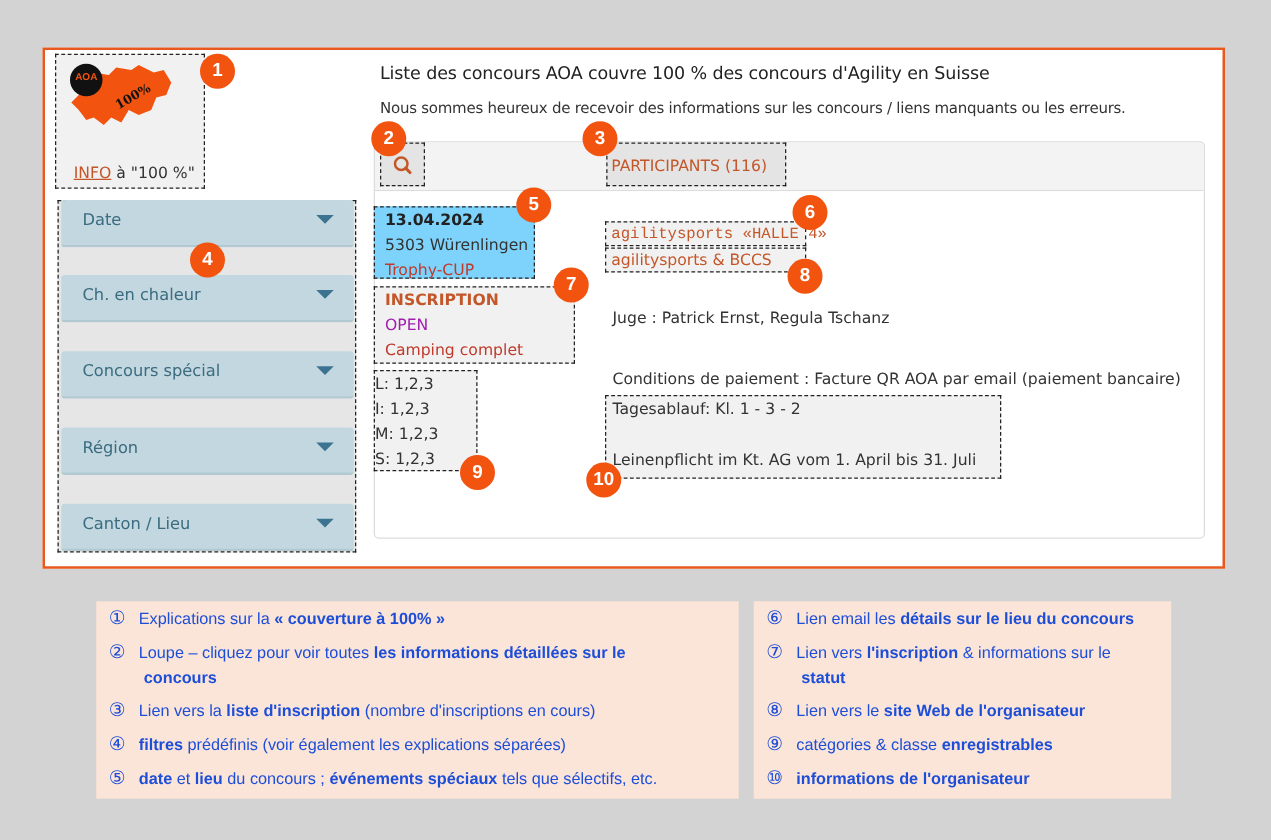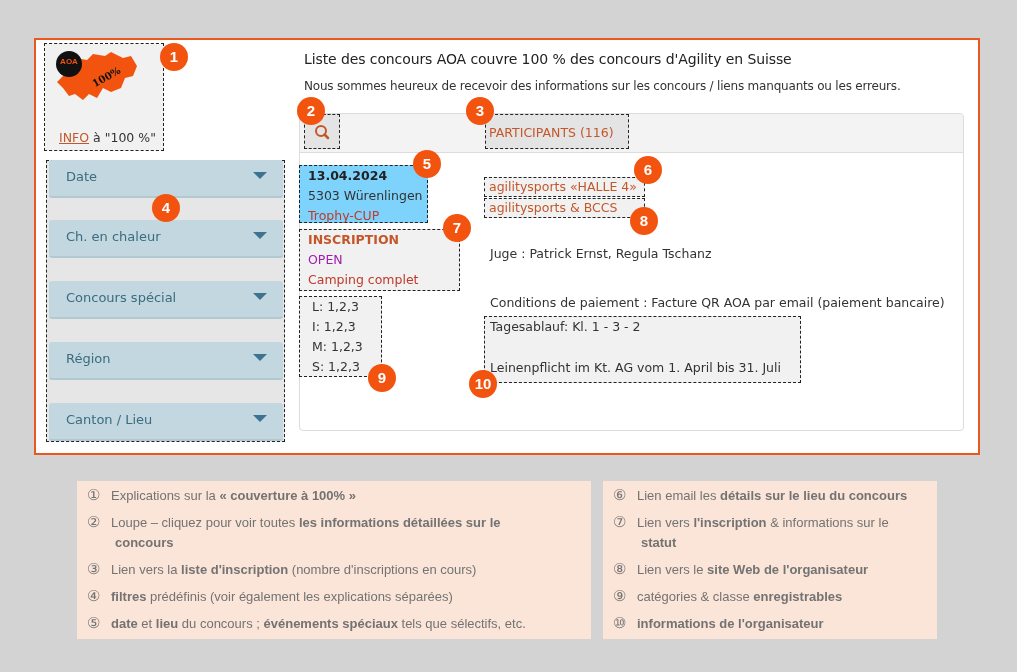--- a/index.html
+++ b/index.html
@@ -38,32 +38,32 @@
   .info-box { position: absolute; left: 299px; top: 165px; width: 129px; height: 58px; background: #7dd3fc; font-size: 12.5px; line-height: 20px; padding-left: 8px; }
   .info-box .date { font-weight: bold; color: #222; }
   .info-box .place { color: #333; }
   .info-box .special { color: #c0392b; }
 
   .status-box { position: absolute; left: 299px; top: 229px; width: 161px; height: 62px; background: #f1f1f1; font-size: 12.5px; line-height: 20px; padding-left: 8px; }
   .status-box .insc { color: #c4572a; font-weight: bold; cursor: pointer; }
   .status-box .open { color: #a21caf; }
   .status-box .camp { color: #c0392b; }
 
-  .cat-box { position: absolute; left: 299px; top: 296px; width: 83px; height: 81px; background: #f1f1f1; font-size: 12.5px; line-height: 20px; padding-left: 12px; color: #333; }
+  .cat-box { position: absolute; left: 299px; top: 296px; width: 83px; height: 81px; background: #f1f1f1; font-size: 12.5px; line-height: 20px; padding-left: 0; color: #333; }
 
   .link { position: absolute; left: 484px; height: 20px; background: #f1f1f1; color: #c4572a; font-size: 12.5px; line-height: 18px; padding-left: 4px; white-space: nowrap; cursor: pointer; }
-  .link1 { top: 177px; width: 161px; }
+  .link1 { top: 177px; width: 161px; font-family: Liberation Mono, monospace; }
   .link2 { top: 198px; width: 161px; }
 
   .plain { position: absolute; left: 490px; font-size: 12.5px; color: #333; white-space: nowrap; }
   .org-box { position: absolute; left: 484px; top: 316px; width: 317px; height: 67px; background: #f1f1f1; font-size: 12.5px; color: #333; padding-left: 5px; }
   .org-box div { position: absolute; left: 5px; white-space: nowrap; }
 
   
-  .legend { position: absolute; background: #fbe4d8; font-family: "Liberation Sans", sans-serif; font-size: 13px; color: #737373; }
+  .legend { position: absolute; background: #fbe4d8; font-family: "Liberation Sans", sans-serif; font-size: 13px; color: #1d4ed8; }
   .legend-left { left: 77px; top: 481px; width: 514px; height: 158px; }
   .legend-right { left: 603px; top: 481px; width: 334px; height: 158px; }
   .li { position: absolute; left: 10px; white-space: nowrap; line-height: 20px; }
   .li .num { display: inline-block; width: 24px; font-size: 15px; }
   .li b { font-weight: bold; }
   .li .cont { padding-left: 28px; }
 </style>
 </head>
 <body>
 

